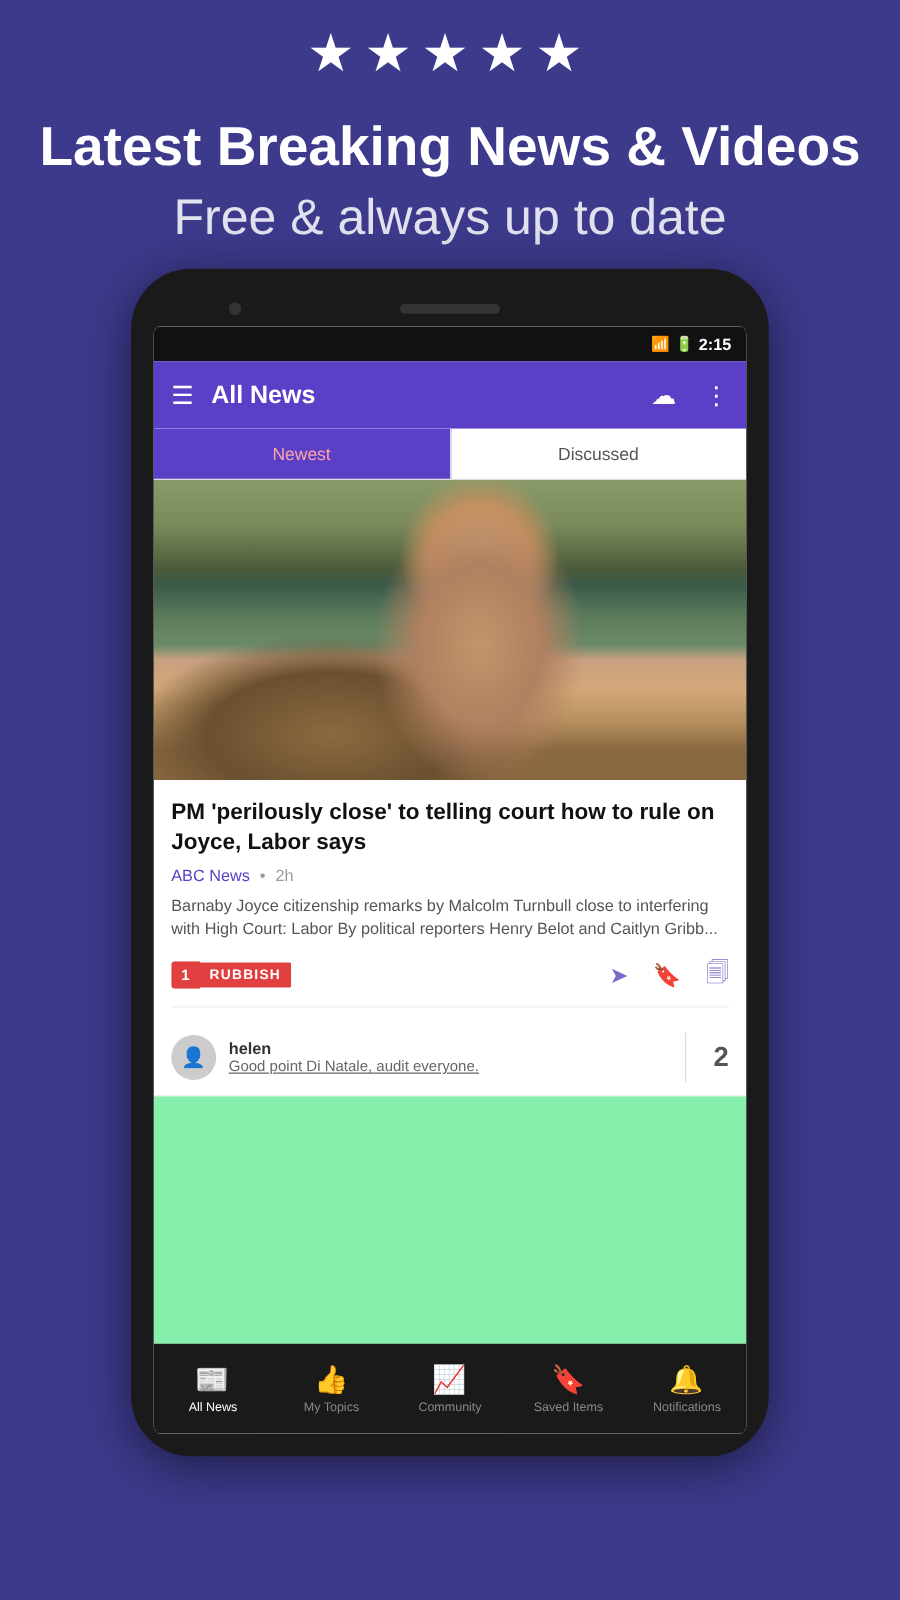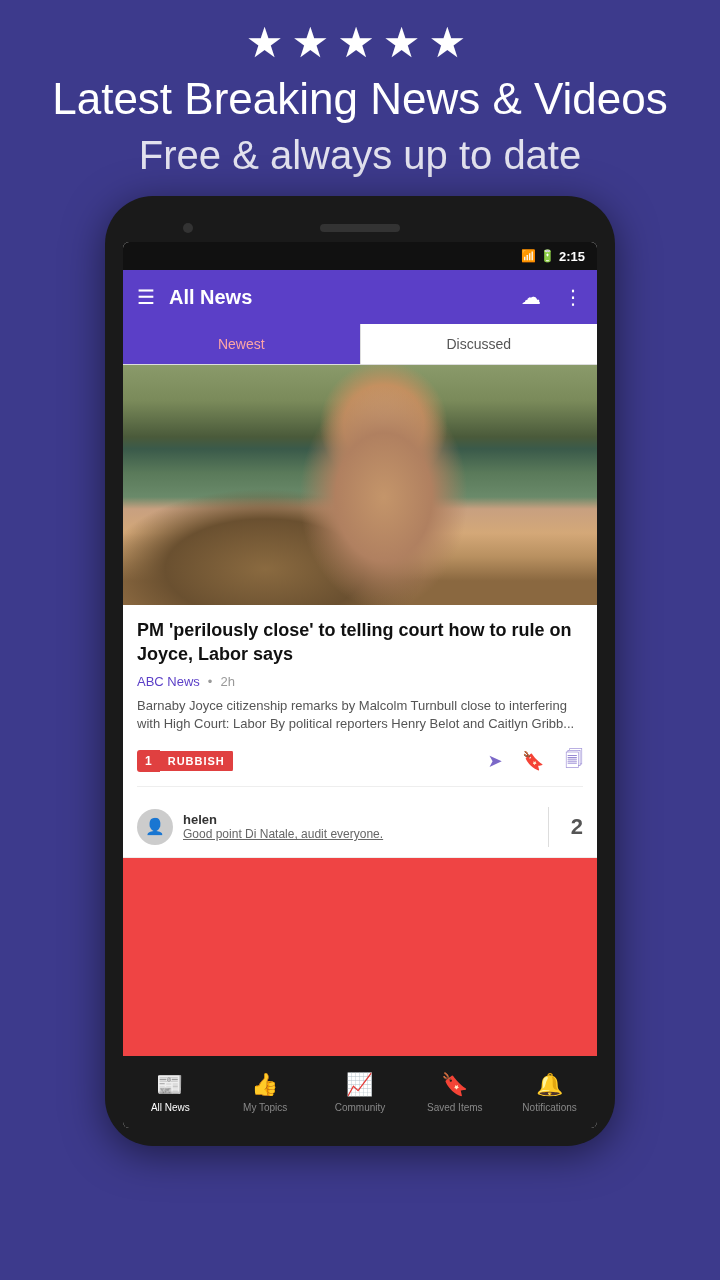--- a/index.html
+++ b/index.html
@@ -26,25 +26,26 @@
 
     .stars {
       font-size: 42px;
       color: white;
       letter-spacing: 8px;
       margin-bottom: 8px;
     }
 
     .promo-title {
       font-size: 44px;
-      font-weight: 400;
+      font-weight: 700;
       color: white;
       text-align: center;
       line-height: 1.1;
       padding: 0 10px;
+      margin-top: 19px;
     }
 
     .promo-subtitle {
       font-size: 40px;
       color: rgba(255,255,255,0.85);
       margin-top: 10px;
     }
 
     
     .phone-frame {
@@ -186,21 +187,21 @@
     .tab-item.active {
       background: #5b3fc7;
       color: #fca5a5;
       font-weight: normal;
     }
 
     
     .news-content {
       flex: 1;
       overflow: hidden;
-      background: #ef4444;
+      background: #86efac;
     }
 
     .news-image-container {
       width: 100%;
       height: 240px;
       background: #c8b89a;
       overflow: hidden;
       position: relative;
     }
 

